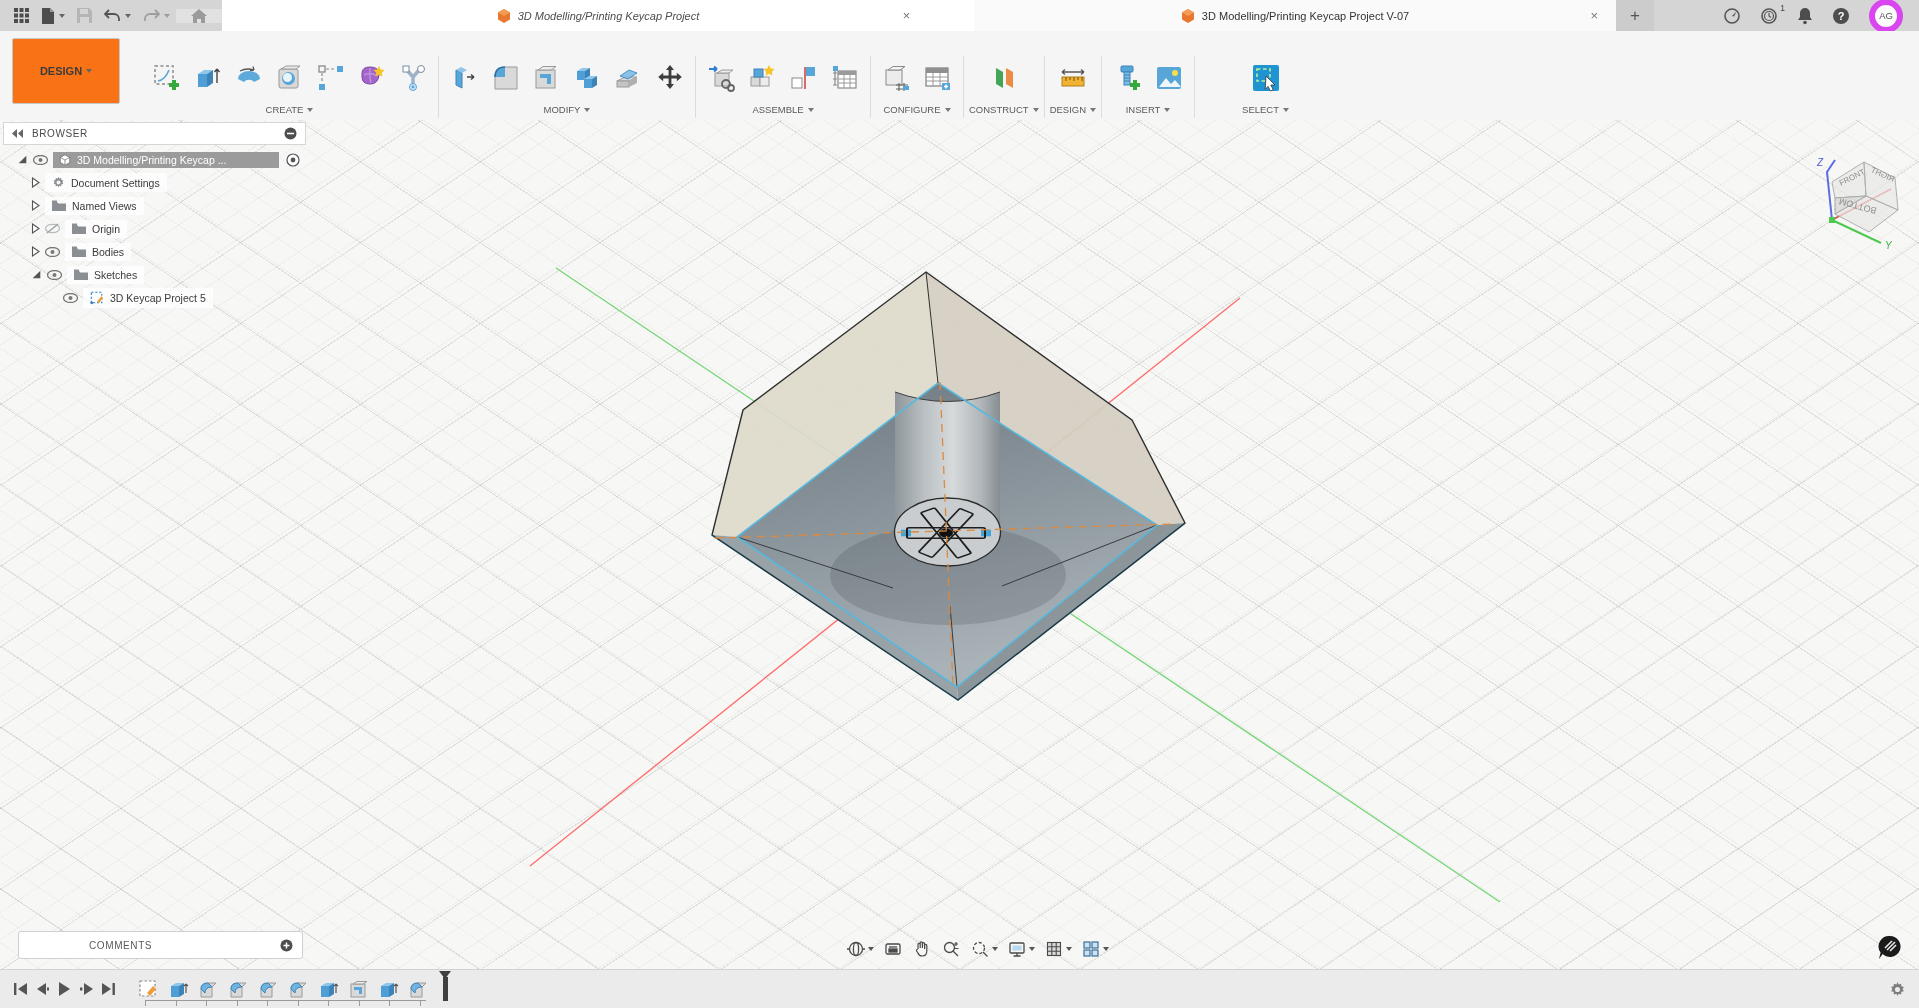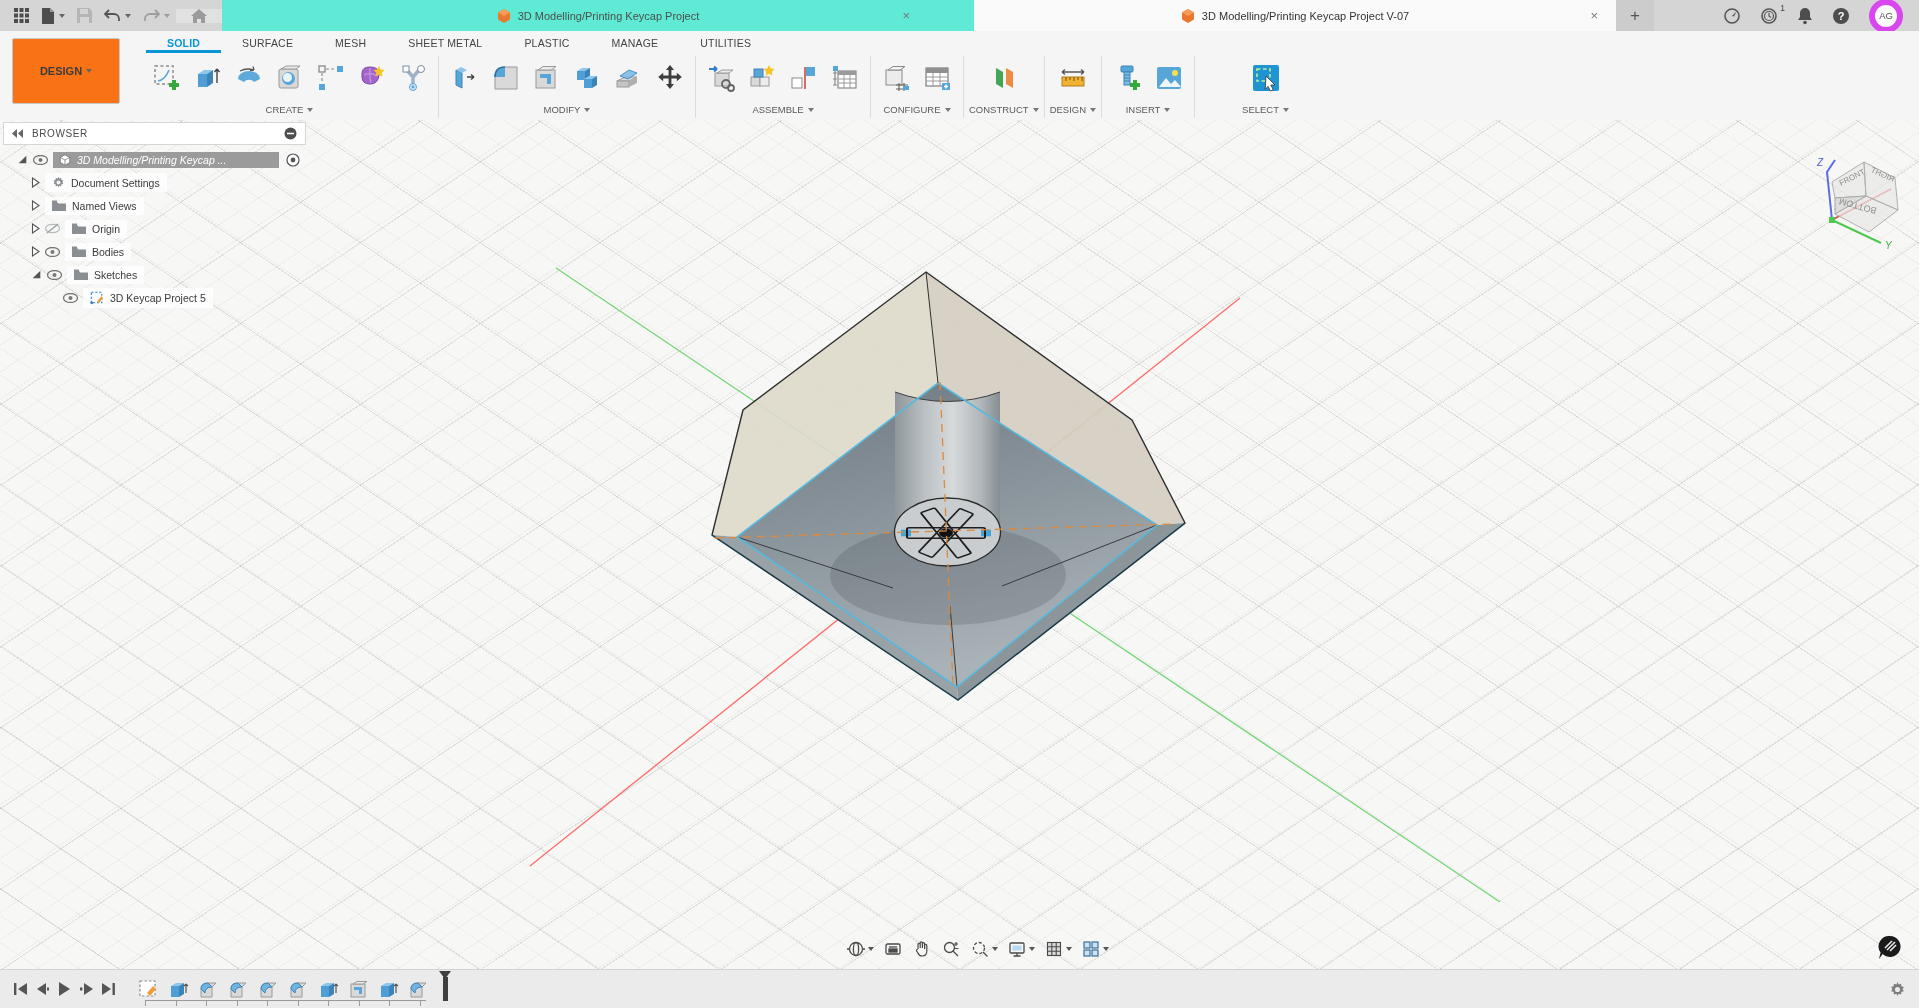--- a/index.html
+++ b/index.html
@@ -8,21 +8,21 @@
   svg{display:block}
   .caret{width:0;height:0;border-left:3.5px solid transparent;border-right:3.5px solid transparent;
          border-top:4px solid #666;display:inline-block;margin-left:4px;}
   
   .titlebar{height:31px;background:#d5d5d5;display:flex;align-items:stretch;}
   .tb-left{display:flex;align-items:center;padding-left:8px;}
   .tb-ic{height:31px;display:flex;align-items:center;justify-content:center;padding:0 6px;}
   .home-seg{width:46px;background:#e1e1e1;display:flex;align-items:center;justify-content:center;}
   .doc-tab{position:relative;display:flex;align-items:center;justify-content:center;gap:7px;font-size:11px;}
   .doc-tab .close{position:absolute;font-size:13px;color:#777;line-height:1;cursor:default;}
-  .tab1{width:752px;background:#5eead4;color:#4e4e4e;}
+  .tab1{width:752px;background:#ffffff;color:#4e4e4e;font-style:italic;}
   .tab1 .close{right:64px;}
   .tab2{width:642px;background:#fafafa;color:#333;}
   .tab2 .close{right:18px;}
   .plus-tab{width:38px;background:#cccccc;display:flex;align-items:center;justify-content:center;
             font-size:17px;color:#555;}
   .tb-right{margin-left:auto;display:flex;align-items:center;gap:19px;padding-right:16px;}
   .badge-wrap{position:relative;}
   .badge{position:absolute;top:-4px;right:-7px;font-size:8.5px;color:#444;}
   .avatar{width:22px;height:22px;border-radius:50%;background:#fdfdfd;border:6px solid #d946ef;
           display:flex;align-items:center;justify-content:center;font-size:9.5px;color:#555;}
@@ -53,21 +53,21 @@
   .scene{position:absolute;inset:0;width:100%;height:100%;}
   
   .browser{position:absolute;left:3px;top:2px;width:303px;}
   .bheader{height:21px;background:rgba(255,255,255,0.93);border:1px solid #d6d6d6;
            display:flex;align-items:center;padding:0 8px;}
   .btitle{font-size:10px;letter-spacing:.6px;color:#4a4a4a;margin-left:8px;}
   .bmin{margin-left:auto;}
   .btree{margin-top:3px;font-size:10.5px;color:#3a3a3a;}
   .brow{height:23px;display:flex;align-items:center;gap:5px;position:relative;}
   .bstrip{background:rgba(255,255,255,0.72);padding:3px 7px;display:flex;align-items:center;gap:6px;}
-  .rootstrip{background:#9b9b9b;color:#fff;width:214px;padding:2px 6px;font-style:italic;}
+  .rootstrip{background:#9b9b9b;color:#fff;width:214px;padding:2px 6px;}
   .rootstrip span{white-space:nowrap;overflow:hidden;}
   
   .comments{position:absolute;left:18px;bottom:11px;width:283px;height:26px;
             background:rgba(255,255,255,0.95);border:1px solid #cfcfcf;border-radius:3px;
             display:flex;align-items:center;}
   .comments .lbl{font-size:10px;letter-spacing:.6px;color:#5a5a5a;margin-left:70px;}
   .comments .plus{margin-left:auto;margin-right:9px;}
   
   .navbar{position:absolute;left:843px;bottom:9px;display:flex;align-items:center;gap:3px;}
   .nbtn{display:flex;align-items:center;padding:2px 3px;}
@@ -196,29 +196,20 @@
       <span>AG</span>
     </div>
   </div>
 </div>
 
 <div class="ribbon">
   <div class="design-box">
     <span>DESIGN</span>
       <span class="caret"></span>
   </div>
-  <div class="ribbon-tabs">
-    <div class="rtab active">SOLID</div>
-    <div class="rtab">SURFACE</div>
-    <div class="rtab">MESH</div>
-    <div class="rtab">SHEET METAL</div>
-    <div class="rtab">PLASTIC</div>
-    <div class="rtab">MANAGE</div>
-    <div class="rtab">UTILITIES</div>
-  </div>
 
   <div class="ribbon-row">
 
     <div class="rgroup">
       <div class="icons">
         <div class="rbtn">
             <svg width="30" height="30" viewBox="0 0 30 30">
               <rect x="3" y="3" width="18" height="18" fill="none" stroke="#8a8a8a" stroke-width="1.5" stroke-dasharray="3 2.5"></rect>
               <path d="M6,18 Q13,17 17,7" stroke="#58a6d8" stroke-width="1.6" fill="none"></path>
               <rect x="17" y="20" width="10" height="4" fill="#36a93c"></rect>
@@ -683,20 +674,27 @@
         <polygon points="30,64 61,62 30,80" fill="rgba(214,214,212,0.8)"></polygon>
       </g>
       <path d="M59,28 L61,62 M30,64 L30,80" stroke="#b5b5b5" stroke-width="0.8" stroke-dasharray="3 2" fill="none"></path>
       <text font-size="8" fill="#8f8f8f" transform="translate(36,52) rotate(-27)">FRONT</text>
       <text font-size="8" fill="#8f8f8f" transform="translate(88,48) rotate(24) scale(-1,1)" text-anchor="start">RIGHT</text>
       <text font-size="9" fill="#8f8f8f" transform="translate(72,74) rotate(195)">BOTTOM</text>
       <rect x="24" y="83" width="6" height="6" fill="#4ec94e"></rect>
     </svg>
   </div>
 
+  <div class="comments">
+    <span class="lbl">COMMENTS</span>
+    <svg class="plus" width="13" height="13" viewBox="0 0 13 13">
+        <circle cx="6.5" cy="6.5" r="6" fill="#4d4d4d"></circle>
+        <path d="M6.5,3.5 v6 M3.5,6.5 h6" stroke="#fff" stroke-width="1.5"></path>
+      </svg>
+  </div>
 
   <div class="navbar">
     <div class="nbtn">
       <svg width="20" height="20" viewBox="0 0 20 20" fill="none" stroke="#4a4a4a" stroke-width="1.3">
           <circle cx="10" cy="10" r="6.5"></circle>
           <ellipse cx="10" cy="10" rx="2.6" ry="6.5"></ellipse>
           <path d="M1,10 h3 M16,10 h3" stroke-width="1.6"></path>
         </svg>
       <span class="caret"></span>
     </div>

